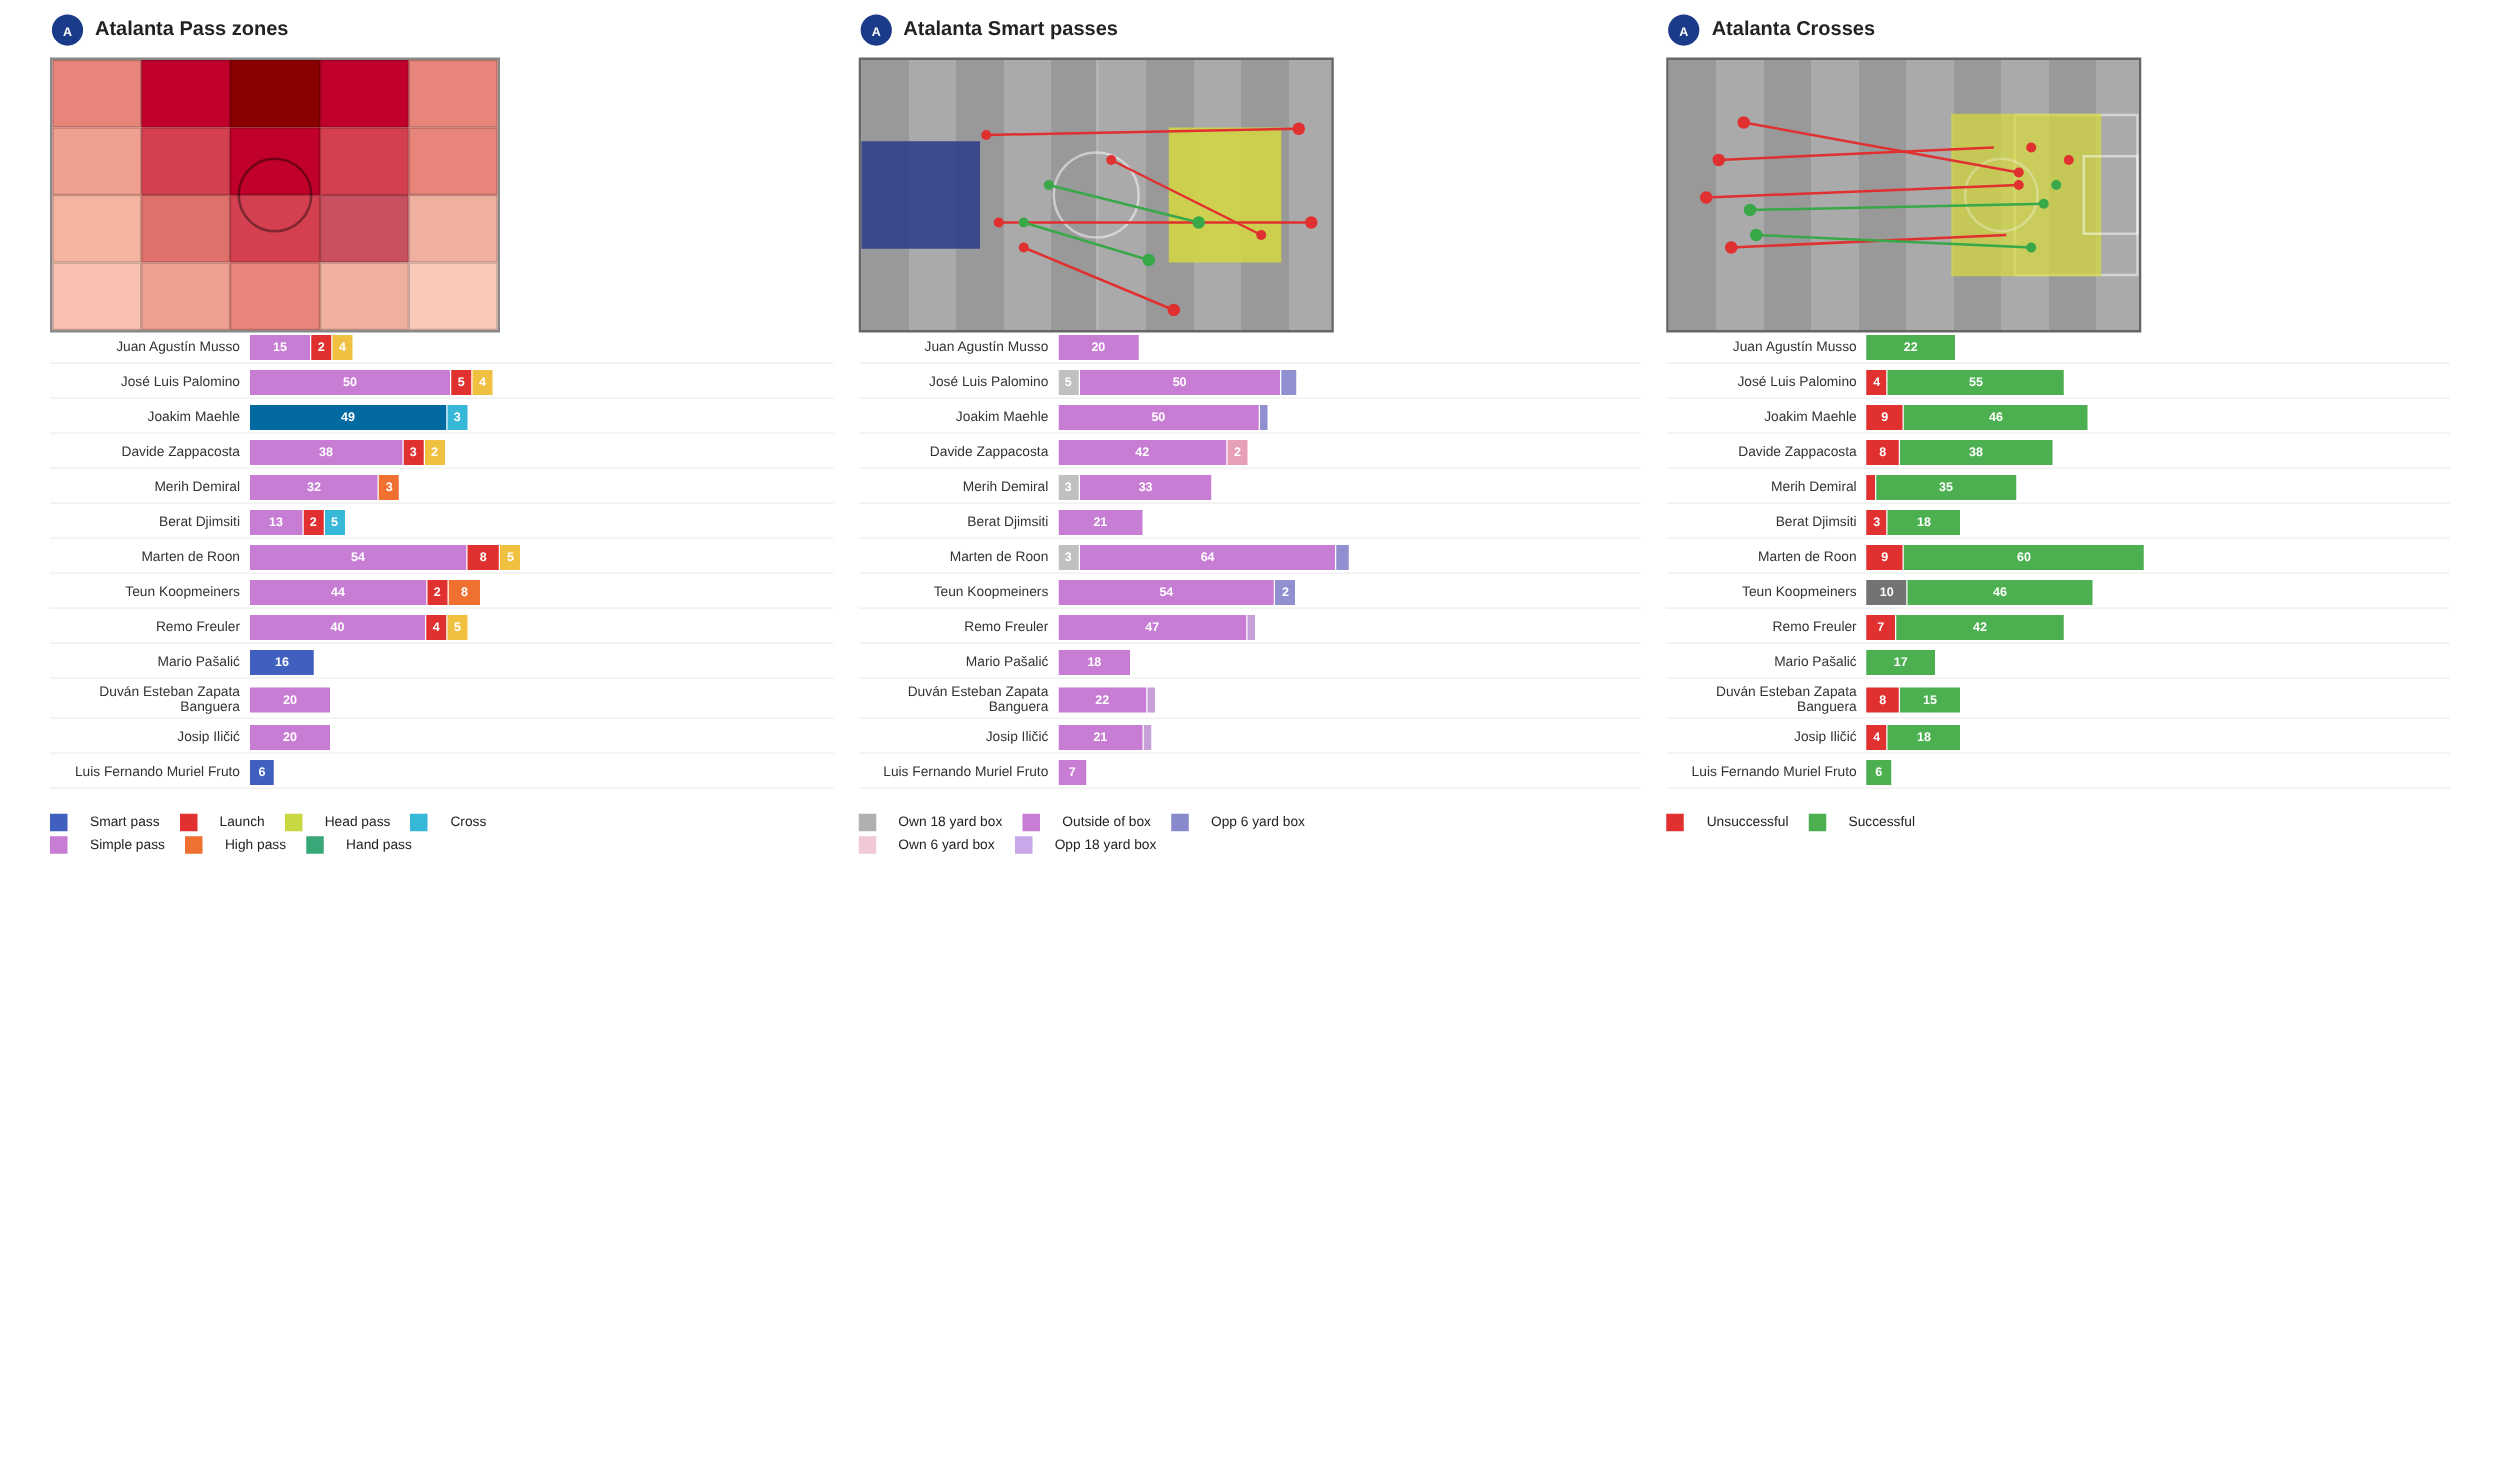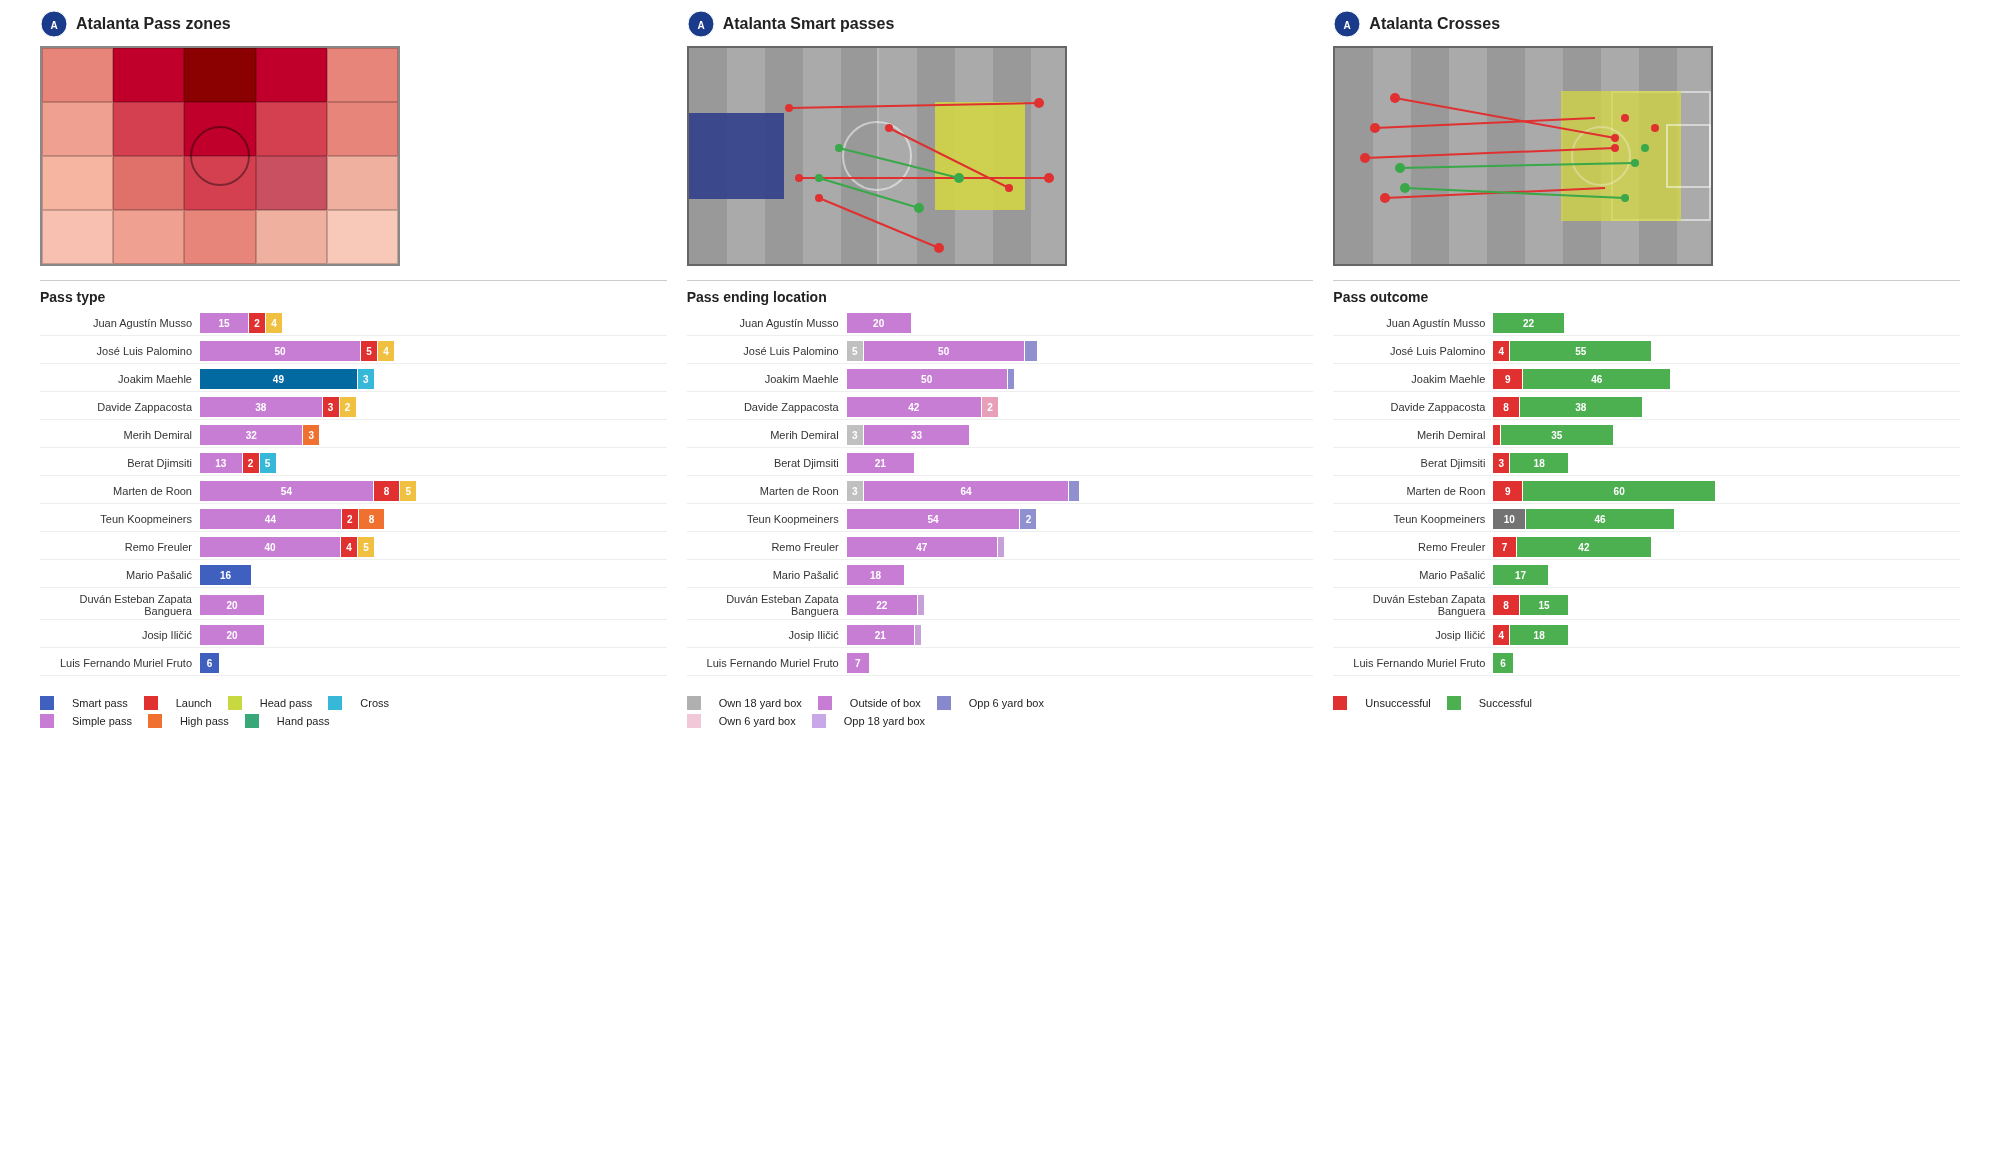--- a/index.html
+++ b/index.html
@@ -68,21 +68,20 @@
         <div class="heatmap-cell" style="background:#f8c0b0;"></div>
         <div class="heatmap-cell" style="background:#f0a090;"></div>
         <div class="heatmap-cell" style="background:#e8857a;"></div>
         <div class="heatmap-cell" style="background:#f0b0a0;"></div>
         <div class="heatmap-cell" style="background:#f8c8b8;"></div>
       </div>
 
       <div style="position:absolute; top:50%; left:50%; transform:translate(-50%,-50%); width:60px; height:60px; border:2px solid rgba(0,0,0,0.4); border-radius:50%; pointer-events:none;"></div>
     </div>
 
-    <div class="chart-section-title">Pass type</div>
 
     <div id="pass-type-chart">
         <div class="player-row">
           <div class="player-name">Juan Agustín Musso</div>
           <div class="bar-container">
             <div class="bar-segment" style="background: rgb(200, 125, 212); width: 48px; min-width: 16px;">15</div>
             <div class="bar-segment" style="background: rgb(224, 48, 48); width: 14px; min-width: 16px;">2</div>
             <div class="bar-segment" style="background: rgb(240, 192, 64); width: 14px; min-width: 16px;">4</div>
           </div>
         </div>
@@ -247,21 +246,20 @@
         <circle cx="200" cy="80" r="4" fill="#e03030"></circle>
         <circle cx="320" cy="140" r="4" fill="#e03030"></circle>
         <circle cx="250" cy="200" r="5" fill="#e03030"></circle>
         <circle cx="130" cy="130" r="4" fill="#38a848"></circle>
         <circle cx="230" cy="160" r="5" fill="#38a848"></circle>
         <circle cx="150" cy="100" r="4" fill="#38a848"></circle>
         <circle cx="270" cy="130" r="5" fill="#38a848"></circle>
       </svg>
     </div>
 
-    <div class="chart-section-title">Pass ending location</div>
 
     <div id="pass-ending-chart">
         <div class="player-row">
           <div class="player-name">Juan Agustín Musso</div>
           <div class="bar-container">
             <div class="bar-segment" style="background: rgb(200, 125, 212); width: 64px; min-width: 16px;">20</div>
           </div>
         </div>
         <div class="player-row">
           <div class="player-name">José Luis Palomino</div>
@@ -415,21 +413,20 @@
         <circle cx="300" cy="115" r="4" fill="#38a848"></circle>
         <circle cx="70" cy="140" r="5" fill="#38a848"></circle>
         <circle cx="290" cy="150" r="4" fill="#38a848"></circle>
 
         <circle cx="290" cy="70" r="4" fill="#e03030"></circle>
         <circle cx="310" cy="100" r="4" fill="#38a848"></circle>
         <circle cx="320" cy="80" r="4" fill="#e03030"></circle>
       </svg>
     </div>
 
-    <div class="chart-section-title">Pass outcome</div>
 
     <div id="pass-outcome-chart">
         <div class="player-row">
           <div class="player-name">Juan Agustín Musso</div>
           <div class="bar-container">
             <div class="bar-segment" style="background: rgb(76, 175, 80); width: 70.4px; min-width: 16px;">22</div>
           </div>
         </div>
         <div class="player-row">
           <div class="player-name">José Luis Palomino</div>

